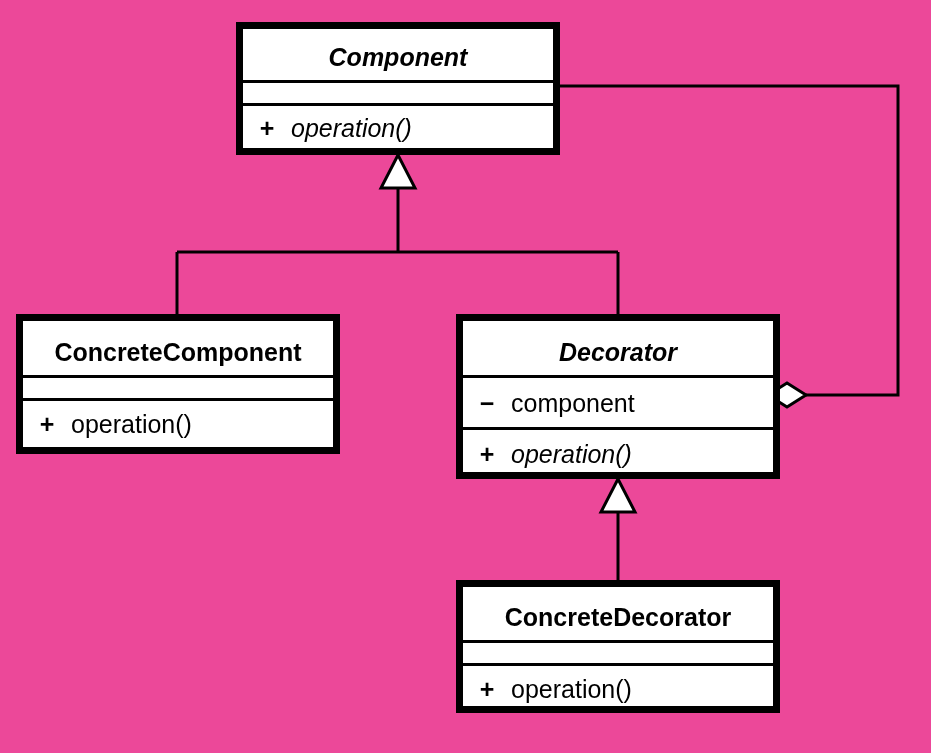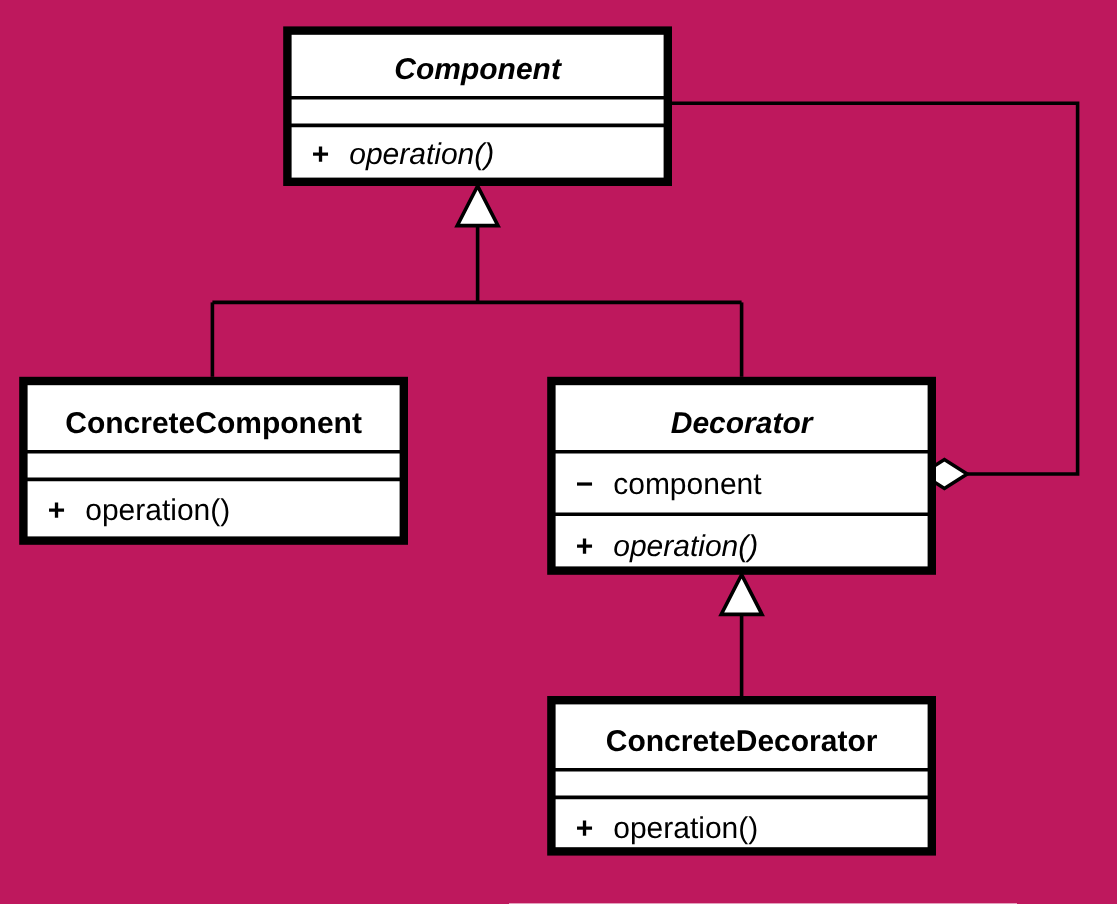--- a/index.html
+++ b/index.html
@@ -10,21 +10,21 @@
   body {
     width: 931px;
     height: 753px;
     font-family: "Liberation Sans", sans-serif;
     overflow: hidden;
   }
   #diagram-canvas {
     position: relative;
     width: 931px;
     height: 753px;
-    background: #be185d;
+    background: #ec4899;
   }
   svg.uml {
     position: absolute;
     top: 0;
     left: 0;
     width: 931px;
     height: 753px;
   }
   .class-box-outline {
     fill: #ffffff;

